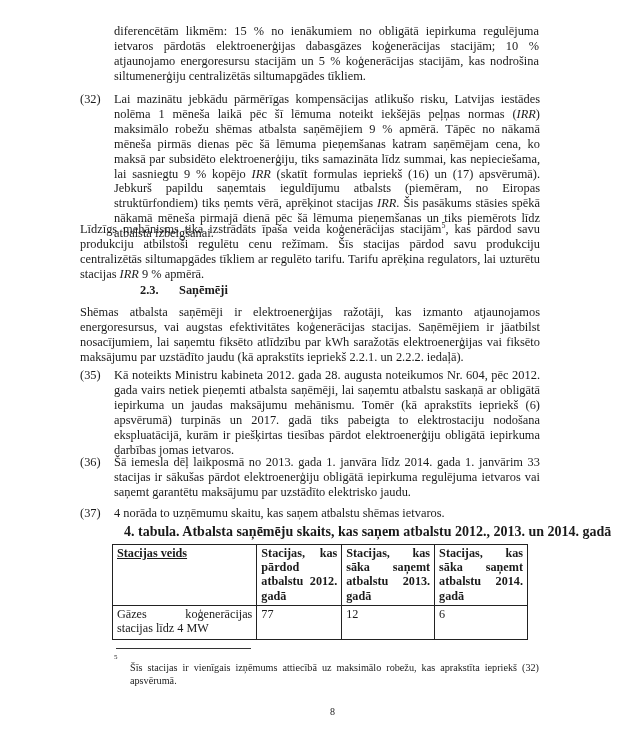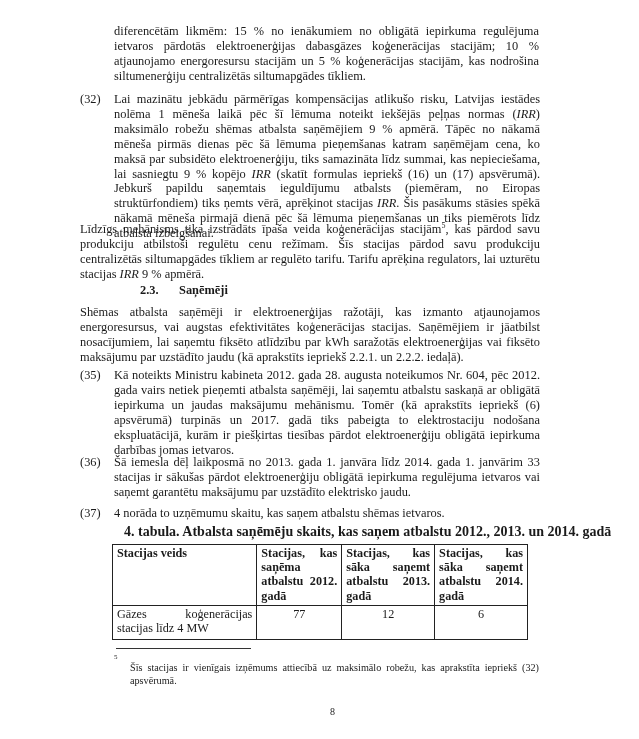--- a/index.html
+++ b/index.html
@@ -15,22 +15,22 @@
   .cont { position: absolute; left: 114px; width: 425px; text-align: justify; }
   .section { position: absolute; left: 140px; font-weight: bold; }
   .section .sn { display: inline-block; width: 39px; }
   .caption { position: absolute; left: 124px; font-weight: bold; font-size: 14px; }
   table.t {
     position: absolute; left: 112px; top: 544px; width: 416px;
     border-collapse: collapse; font-size: 12.2px; line-height: 14.2px;
   }
   table.t td, table.t th { border: 1px solid #222; vertical-align: top; padding: 1px 4px 2px 4px; }
   table.t th { font-weight: bold; text-align: justify; text-align-last: left; }
-  table.t th.c1 { text-align: center; }
-  table.t td.num { text-align: center; }
+  table.t th.c1 { text-align: center; text-decoration: underline; }
+  table.t td.num { text-align: left; }
   .hdr-line { display: flex; justify-content: space-between; }
   .fn-rule { position: absolute; left: 116px; top: 648px; width: 135px; border-top: 1px solid #333; }
   .footnote { position: absolute; left: 114px; top: 654px; width: 425px; font-size: 10.2px; line-height: 12.5px; display: flex; }
   .footnote .fm { width: 16px; flex: none; font-size: 7px; position: relative; top: -3px; }
   .footnote .ft { flex: 1; text-align: justify; margin-top: 8px; }
   .pageno { position: absolute; left: 330px; top: 705px; font-size: 10px; }
   sup { font-size: 8px; line-height: 0; }
   i { font-style: italic; }
 </style>
 </head>
@@ -85,21 +85,21 @@
       <div class="hdr-line">
             <span>Stacijas veids</span>
           </div>
     </th>
     <th>
       <div class="hdr-line">
             <span>Stacijas,</span>
             <span>kas</span>
           </div>
       <div class="hdr-line">
-            <span>saņēma</span>
+            <span>pārdod</span>
           </div>
       <div class="hdr-line">
             <span>atbalstu</span>
             <span>2012.</span>
           </div>
       <div class="hdr-line">
             <span>gadā</span>
           </div>
     </th>
     <th>

